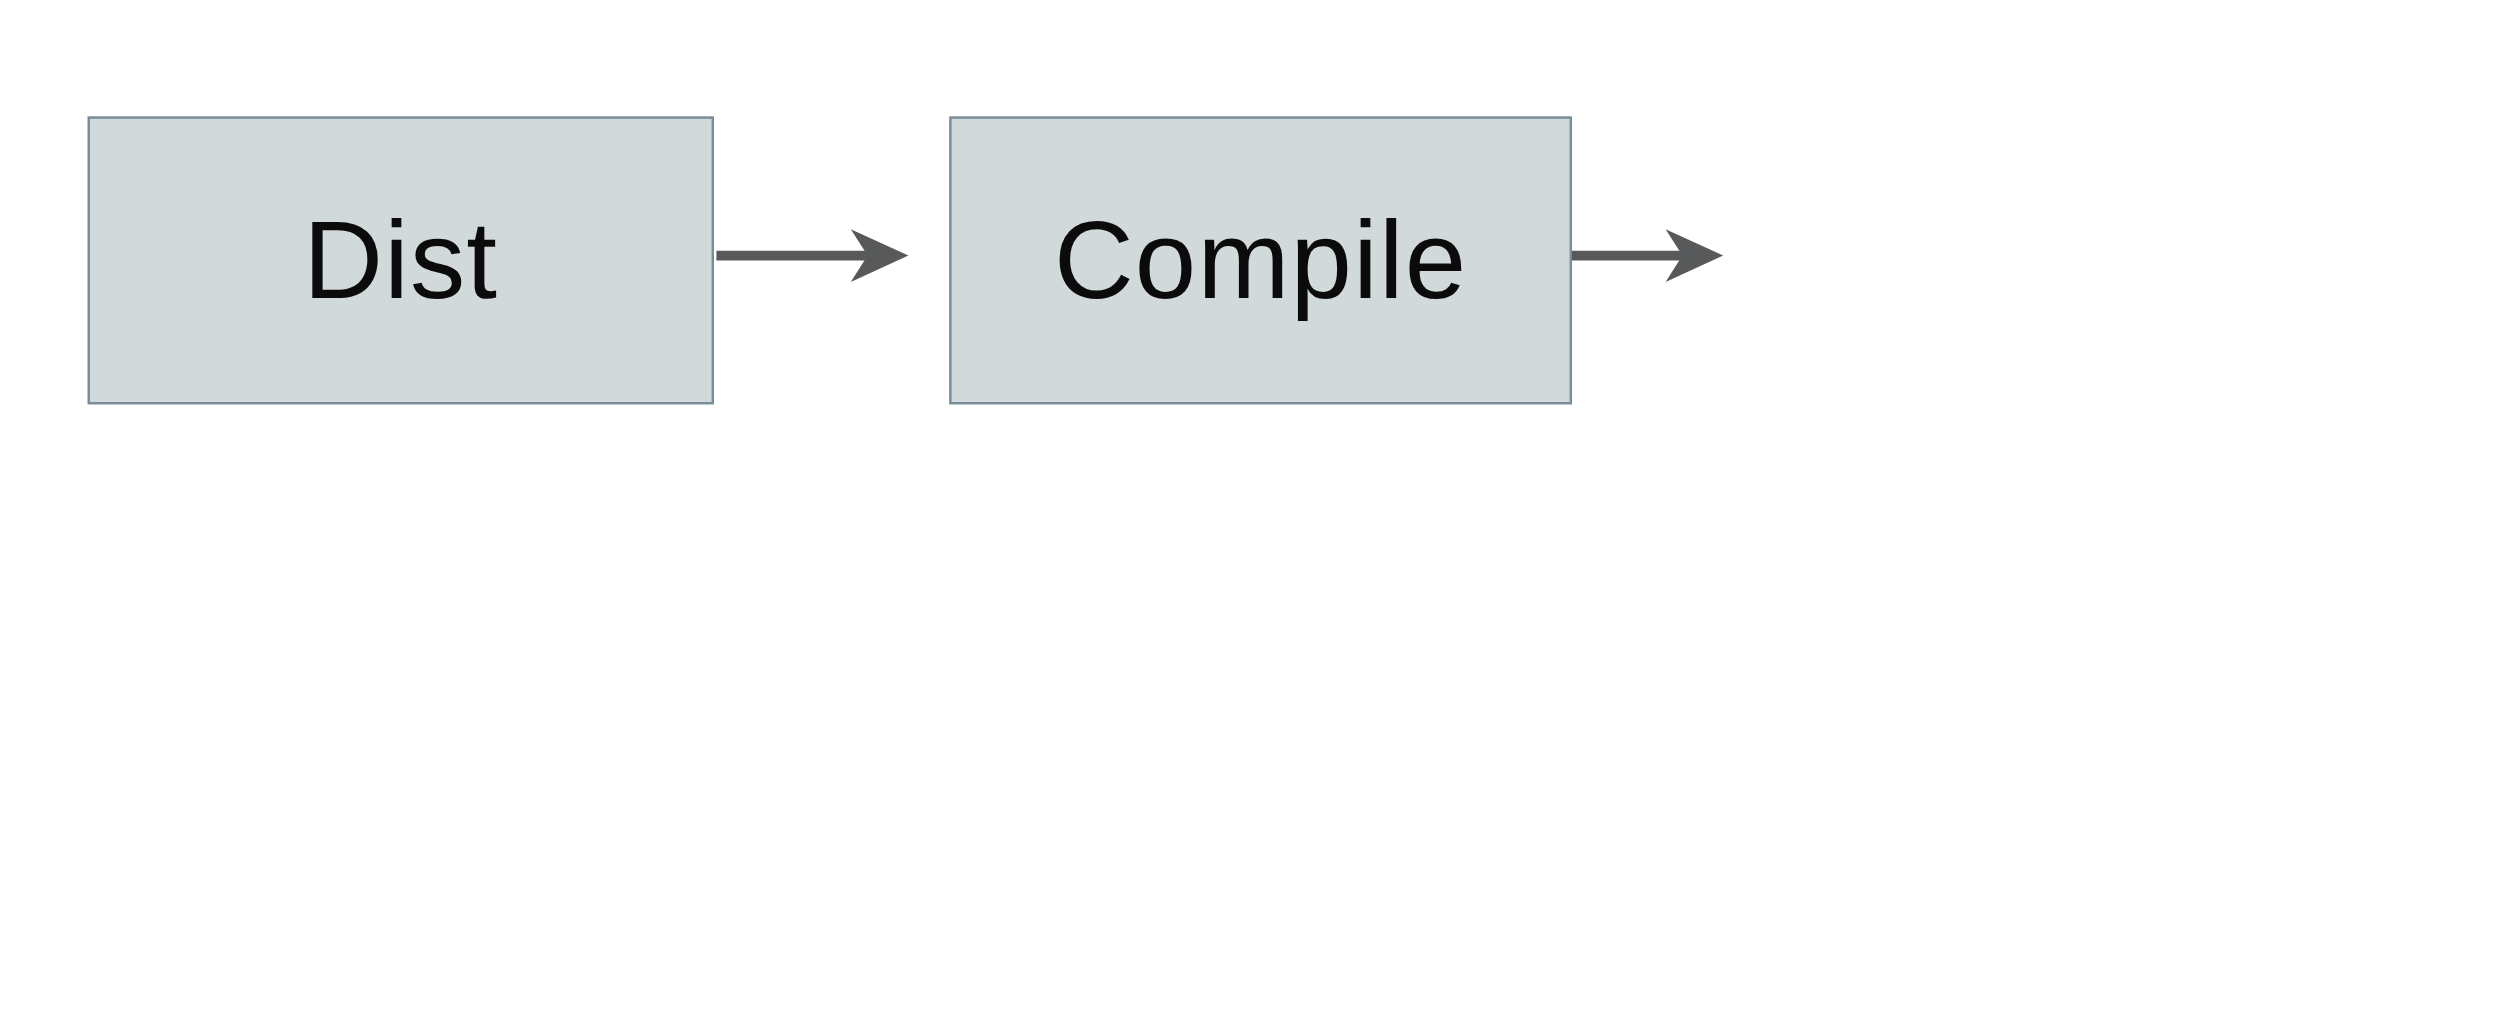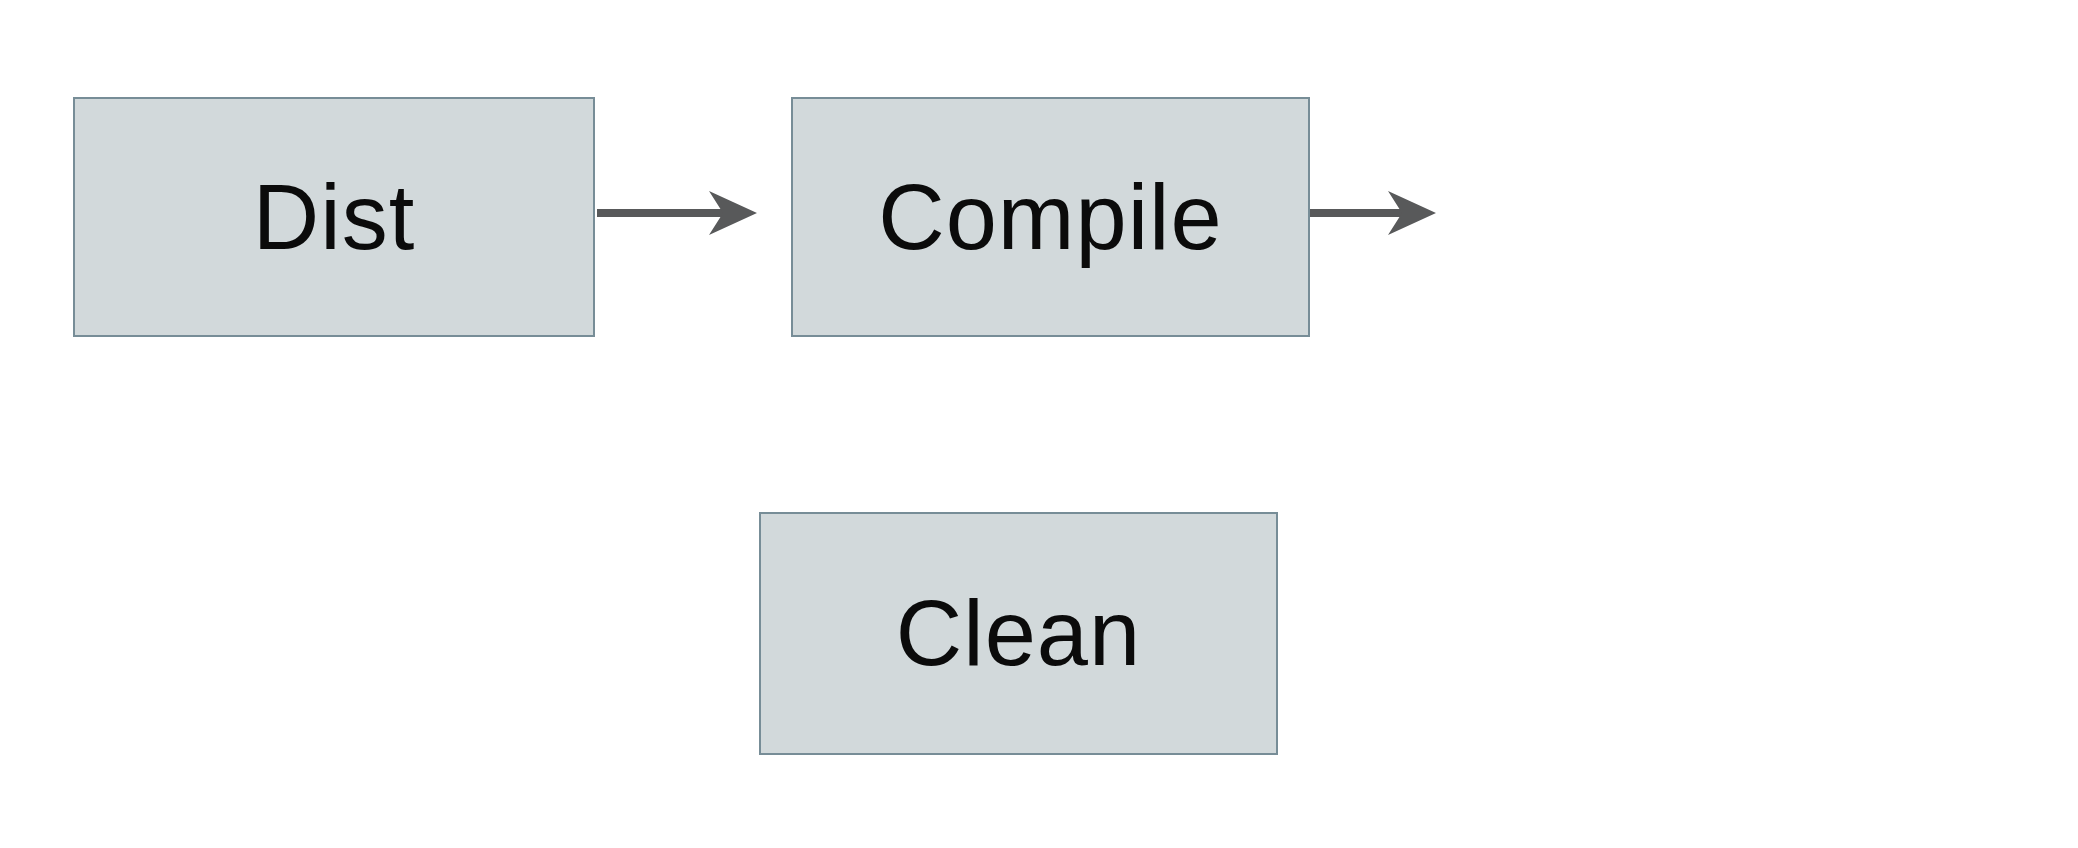--- a/index.html
+++ b/index.html
@@ -71,17 +71,14 @@
 
   <div class="node" id="node-dist">
     <span class="label">Dist</span>
   </div>
 
   <div class="node" id="node-compile">
     <span class="label">Compile</span>
   </div>
 
 
-  <div class="node" id="node-clean">
-    <span class="label">Clean</span>
-  </div>
 
 </div>
 
 </body></html>

